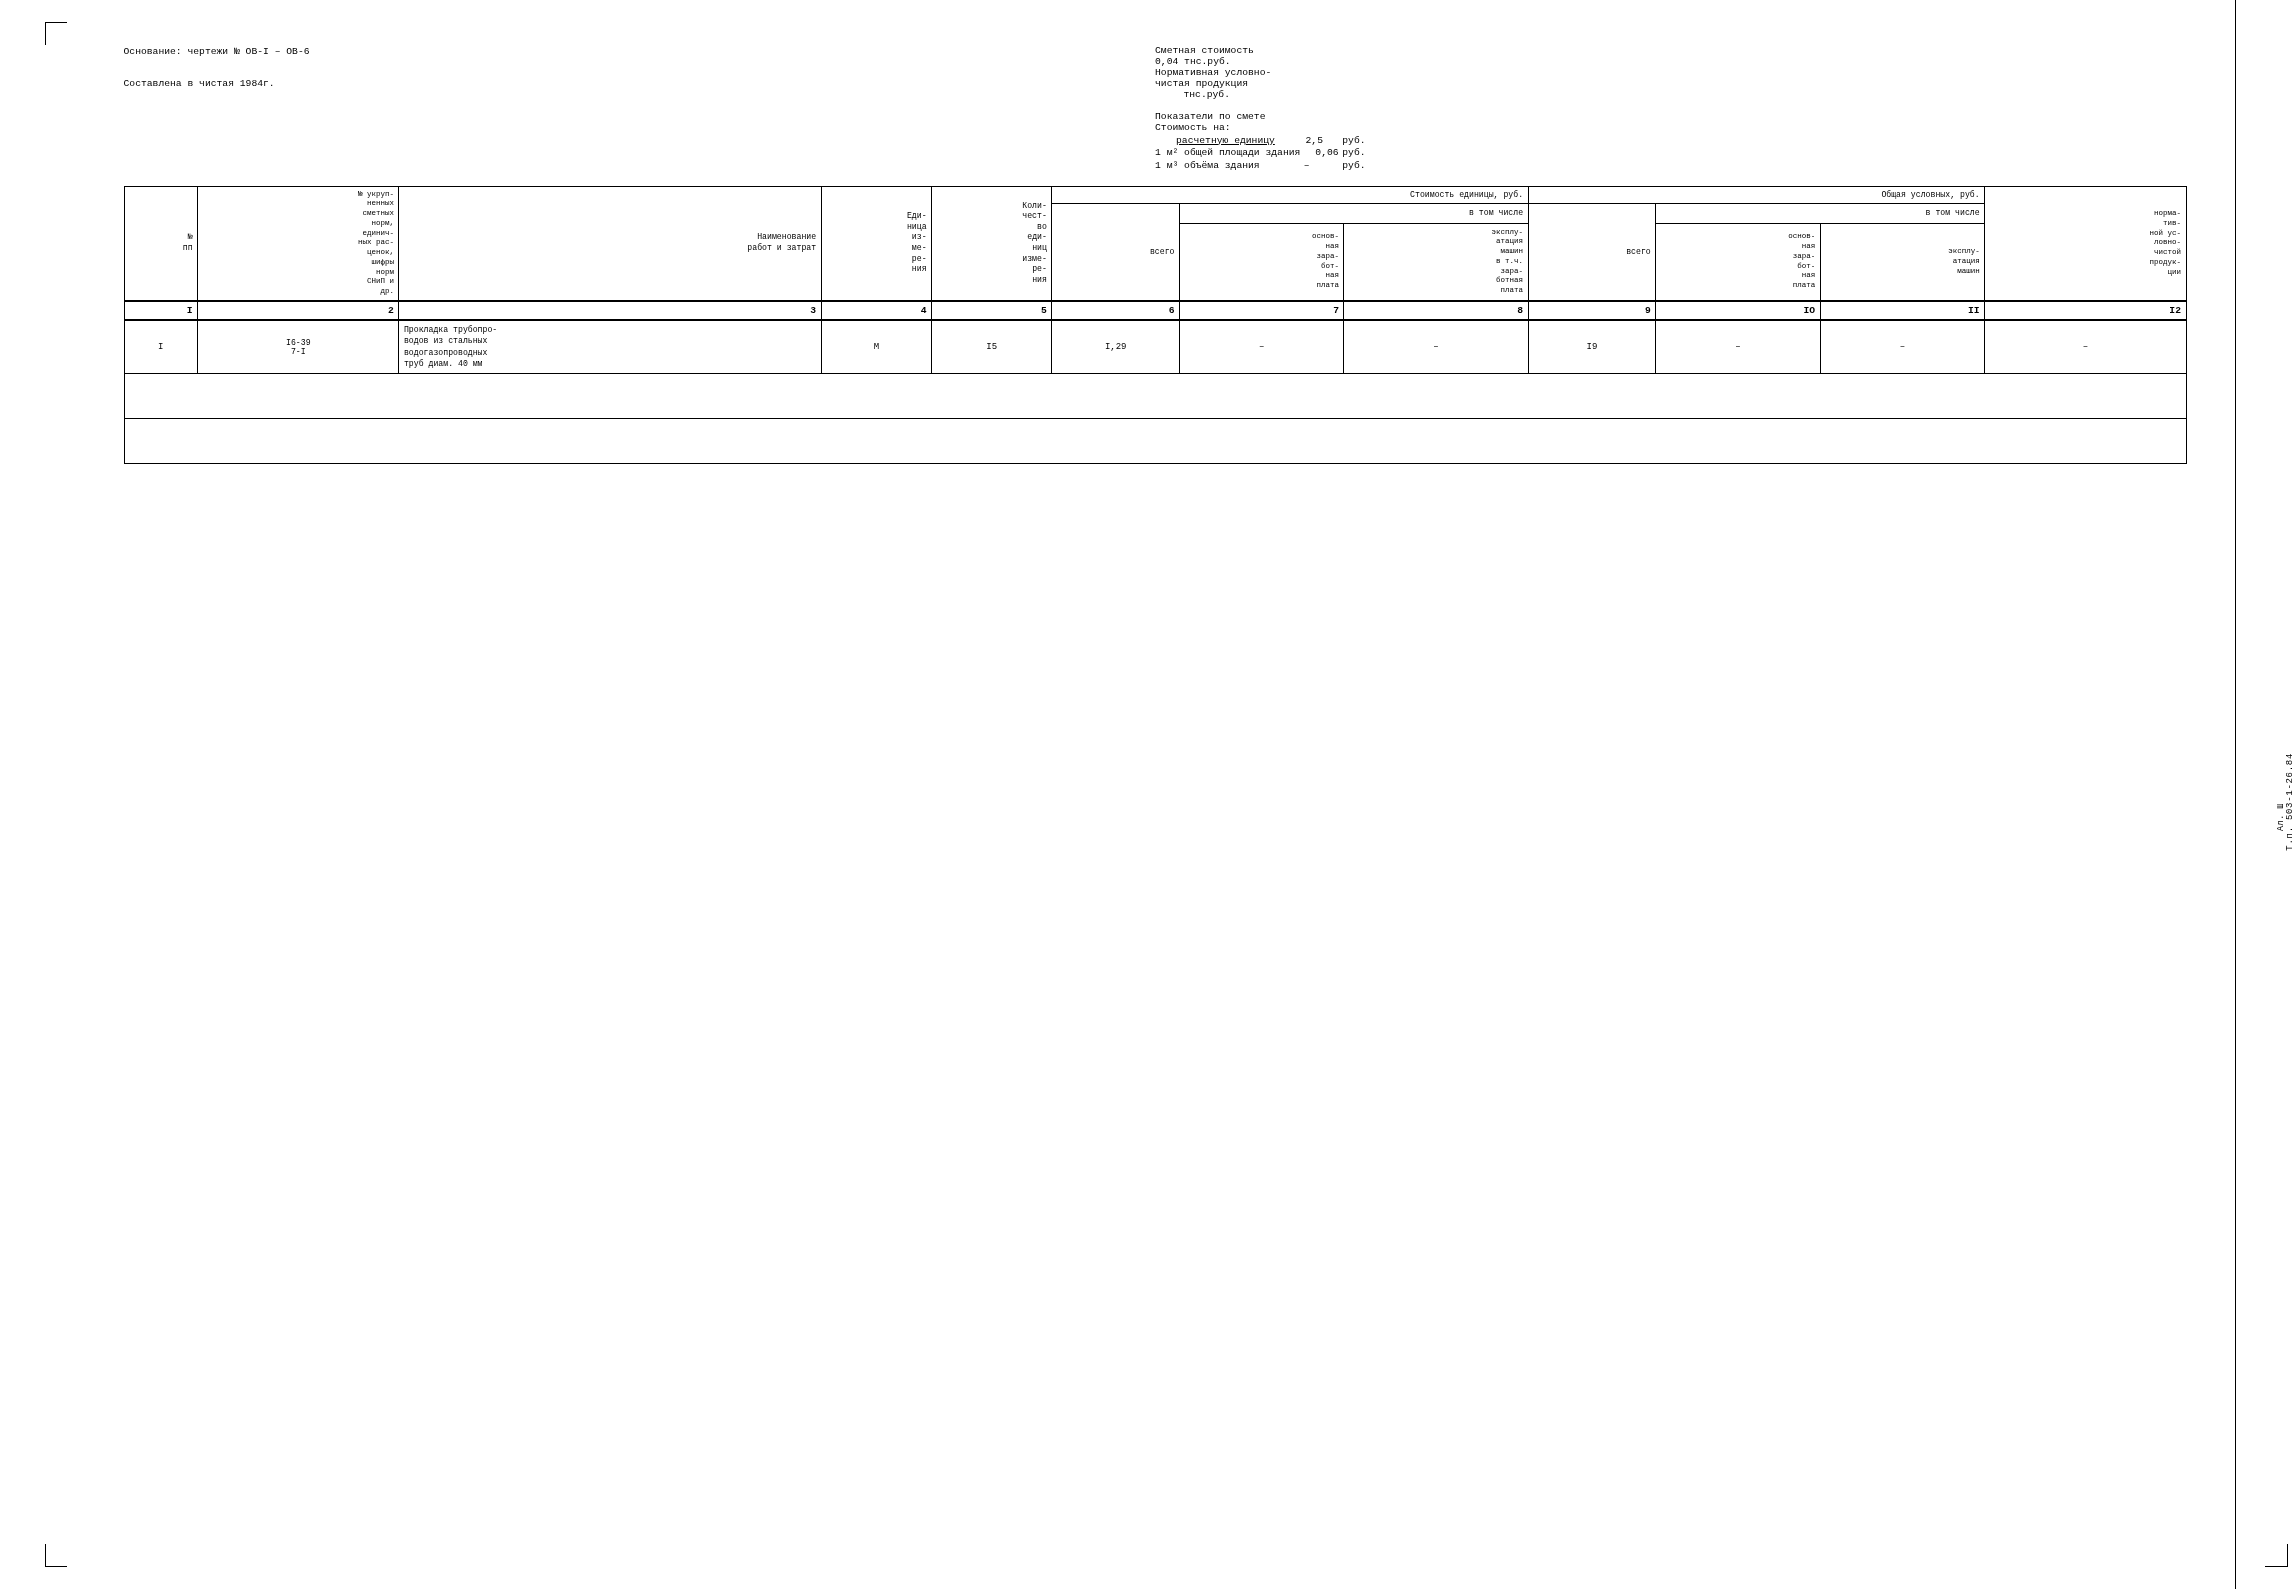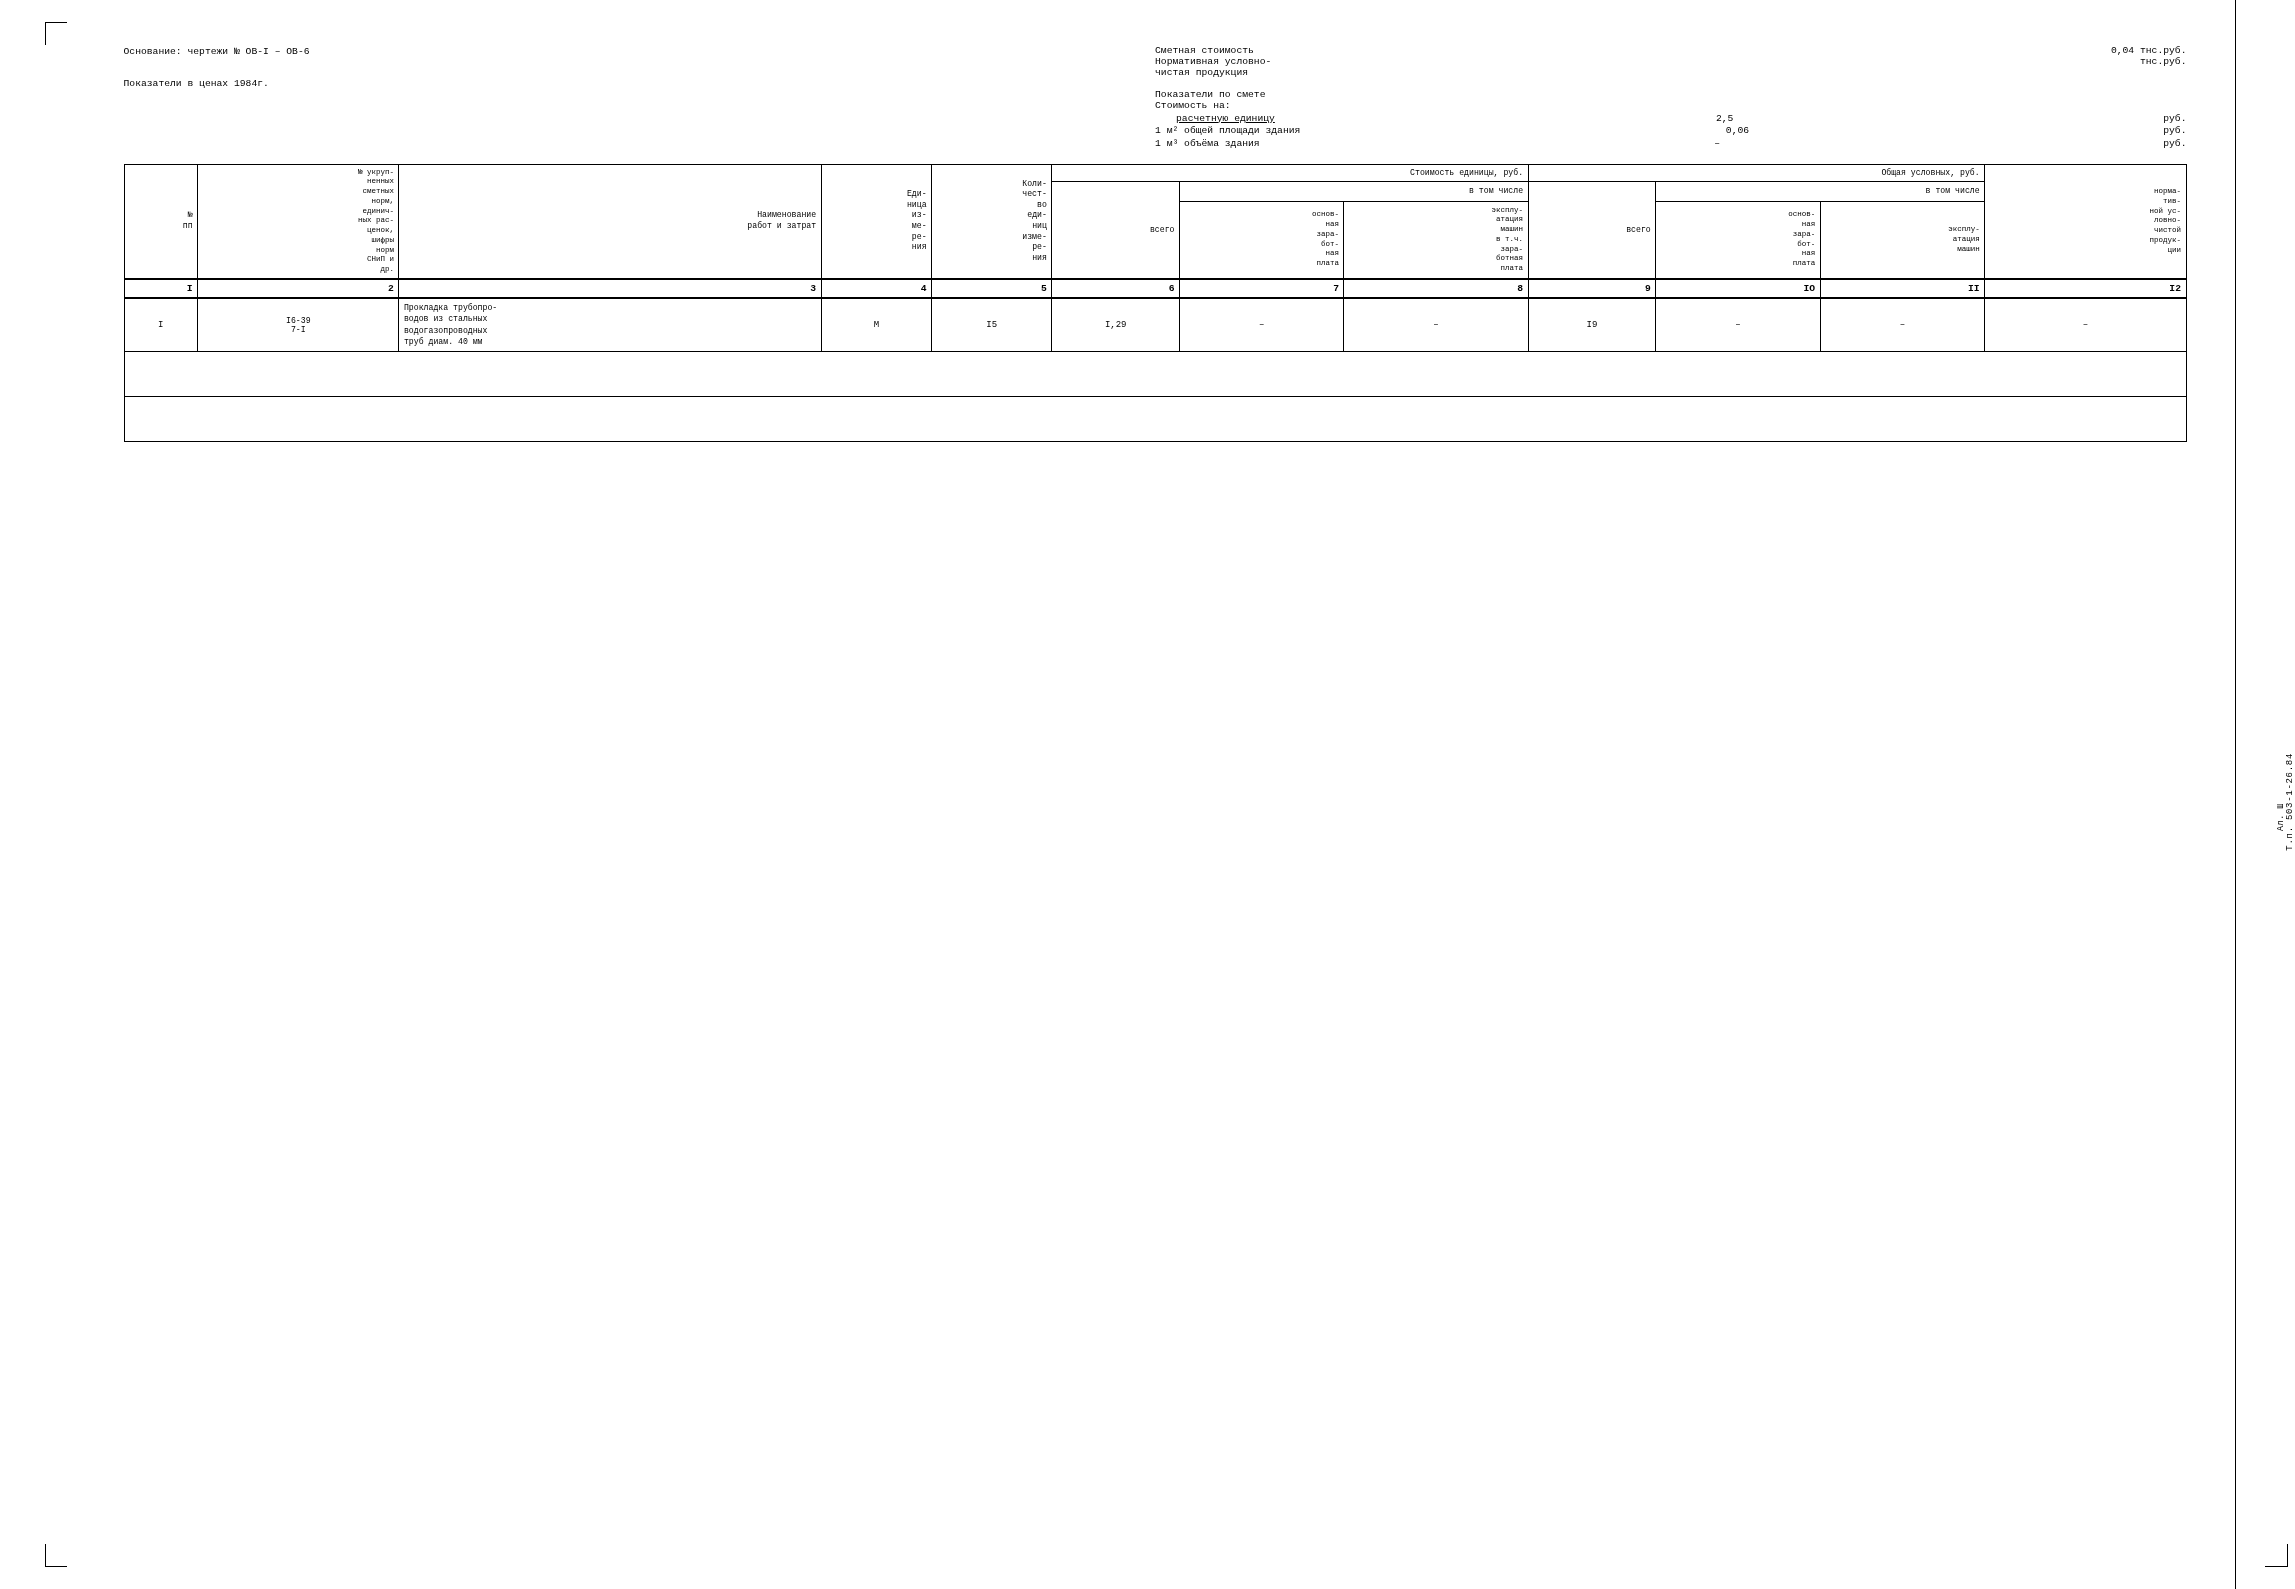--- a/index.html
+++ b/index.html
@@ -115,20 +115,21 @@
     }
     .info-line {
       font-size: 9.7px;
       margin-bottom: 6px;
       line-height: 1.5;
     }
     .info-row {
       display: flex;
       justify-content: flex-end;
       align-items: flex-start;
+      flex-direction: column;
     }
     .info-label {
       flex: 1;
     }
     .info-value {
       text-align: right;
       min-width: 75px;
     }
     
     .main-table {
@@ -175,21 +176,21 @@
   <div class="sidebar-text-bottom">Ал. Ш</div>
 </div>
 
 <div class="page">
 
 
   <div class="info-section">
     <div class="info-left">
       <div class="info-line">Основание: чертежи № ОВ-I – ОВ-6</div>
       <br>
-      <div class="info-line">Показатели в ценах 1984г.</div>
+      <div class="info-line">Составлена в чистая 1984г.</div>
     </div>
     <div class="info-right">
       <div class="info-row">
         <div class="info-label">Сметная стоимость</div>
         <div class="info-value">0,04 тнс.руб.</div>
       </div>
       <div class="info-row">
         <div class="info-label">
           <span>Нормативная условно-<br>чистая продукция</span>
         </div>

